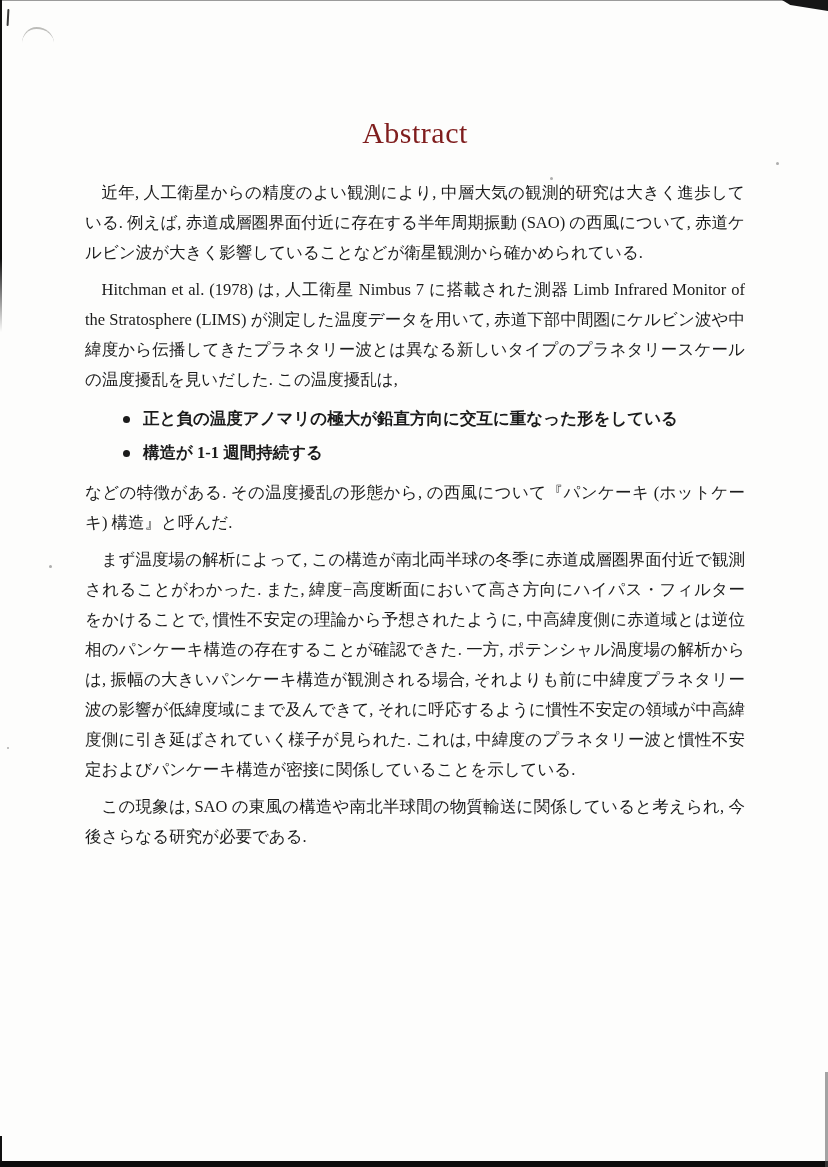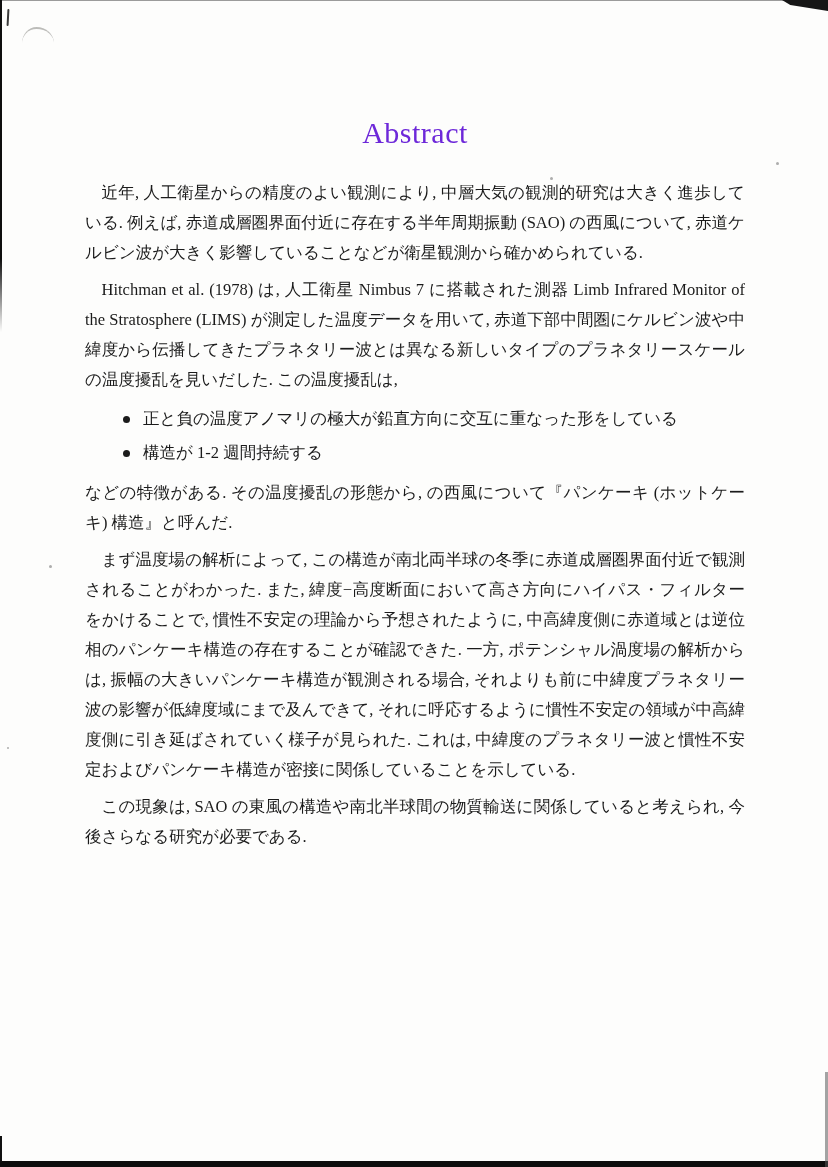--- a/index.html
+++ b/index.html
@@ -62,38 +62,39 @@
 
   
   .title {
     position: absolute;
     left: 85px; top: 116px; width: 660px;
     margin: 0;
     font-size: 30px;
     font-weight: normal;
     text-align: center;
     letter-spacing: .5px;
-    color: #6d28d9;
+    color: #7f1d1d;
   }
   .body-block {
     position: absolute;
     left: 85px; top: 178px; width: 660px;
     font-size: 16.5px;
     line-height: 30px;
     text-align: justify;
   }
   .para {
     margin: 0 0 7px 0;
     text-indent: 1em;
   }
   .para.no-indent { text-indent: 0; }
   .bullets {
     list-style: none;
     margin: 9px 0 10px 0;
     padding: 0;
+    font-weight: bold;
   }
   .bullets li {
     position: relative;
     padding-left: 58px;
     margin-bottom: 4px;
     line-height: 30px;
   }
   .bullets li::before {
     content: "";
     position: absolute;
@@ -122,21 +123,21 @@
   <div class="art speck speck-4"></div>
 
   <h1 class="title">Abstract</h1>
 
   <div class="body-block">
     <p class="para">近年, 人工衛星からの精度のよい観測により, 中層大気の観測的研究は大きく進歩している. 例えば, 赤道成層圏界面付近に存在する半年周期振動 (SAO) の西風について, 赤道ケルビン波が大きく影響していることなどが衛星観測から確かめられている.</p>
     <p class="para">Hitchman et al. (1978) は, 人工衛星 Nimbus 7 に搭載された測器 Limb Infrared Monitor of the Stratosphere (LIMS) が測定した温度データを用いて, 赤道下部中間圏にケルビン波や中緯度から伝播してきたプラネタリー波とは異なる新しいタイプのプラネタリースケールの温度擾乱を見いだした. この温度擾乱は,</p>
 
     <ul class="bullets">
       <li>正と負の温度アノマリの極大が鉛直方向に交互に重なった形をしている</li>
-      <li>構造が 1-2 週間持続する</li>
+      <li>構造が 1-1 週間持続する</li>
     </ul>
 
     <p class="para no-indent">などの特徴がある. その温度擾乱の形態から, の西風について『パンケーキ (ホットケーキ) 構造』と呼んだ.</p>
     <p class="para">まず温度場の解析によって, この構造が南北両半球の冬季に赤道成層圏界面付近で観測されることがわかった. また, 緯度−高度断面において高さ方向にハイパス・フィルターをかけることで, 慣性不安定の理論から予想されたように, 中高緯度側に赤道域とは逆位相のパンケーキ構造の存在することが確認できた. 一方, ポテンシャル渦度場の解析からは, 振幅の大きいパンケーキ構造が観測される場合, それよりも前に中緯度プラネタリー波の影響が低緯度域にまで及んできて, それに呼応するように慣性不安定の領域が中高緯度側に引き延ばされていく様子が見られた. これは, 中緯度のプラネタリー波と慣性不安定およびパンケーキ構造が密接に関係していることを示している.</p>
     <p class="para">この現象は, SAO の東風の構造や南北半球間の物質輸送に関係していると考えられ, 今後さらなる研究が必要である.</p>
   </div>
 
 </div>
 
 </body></html>

